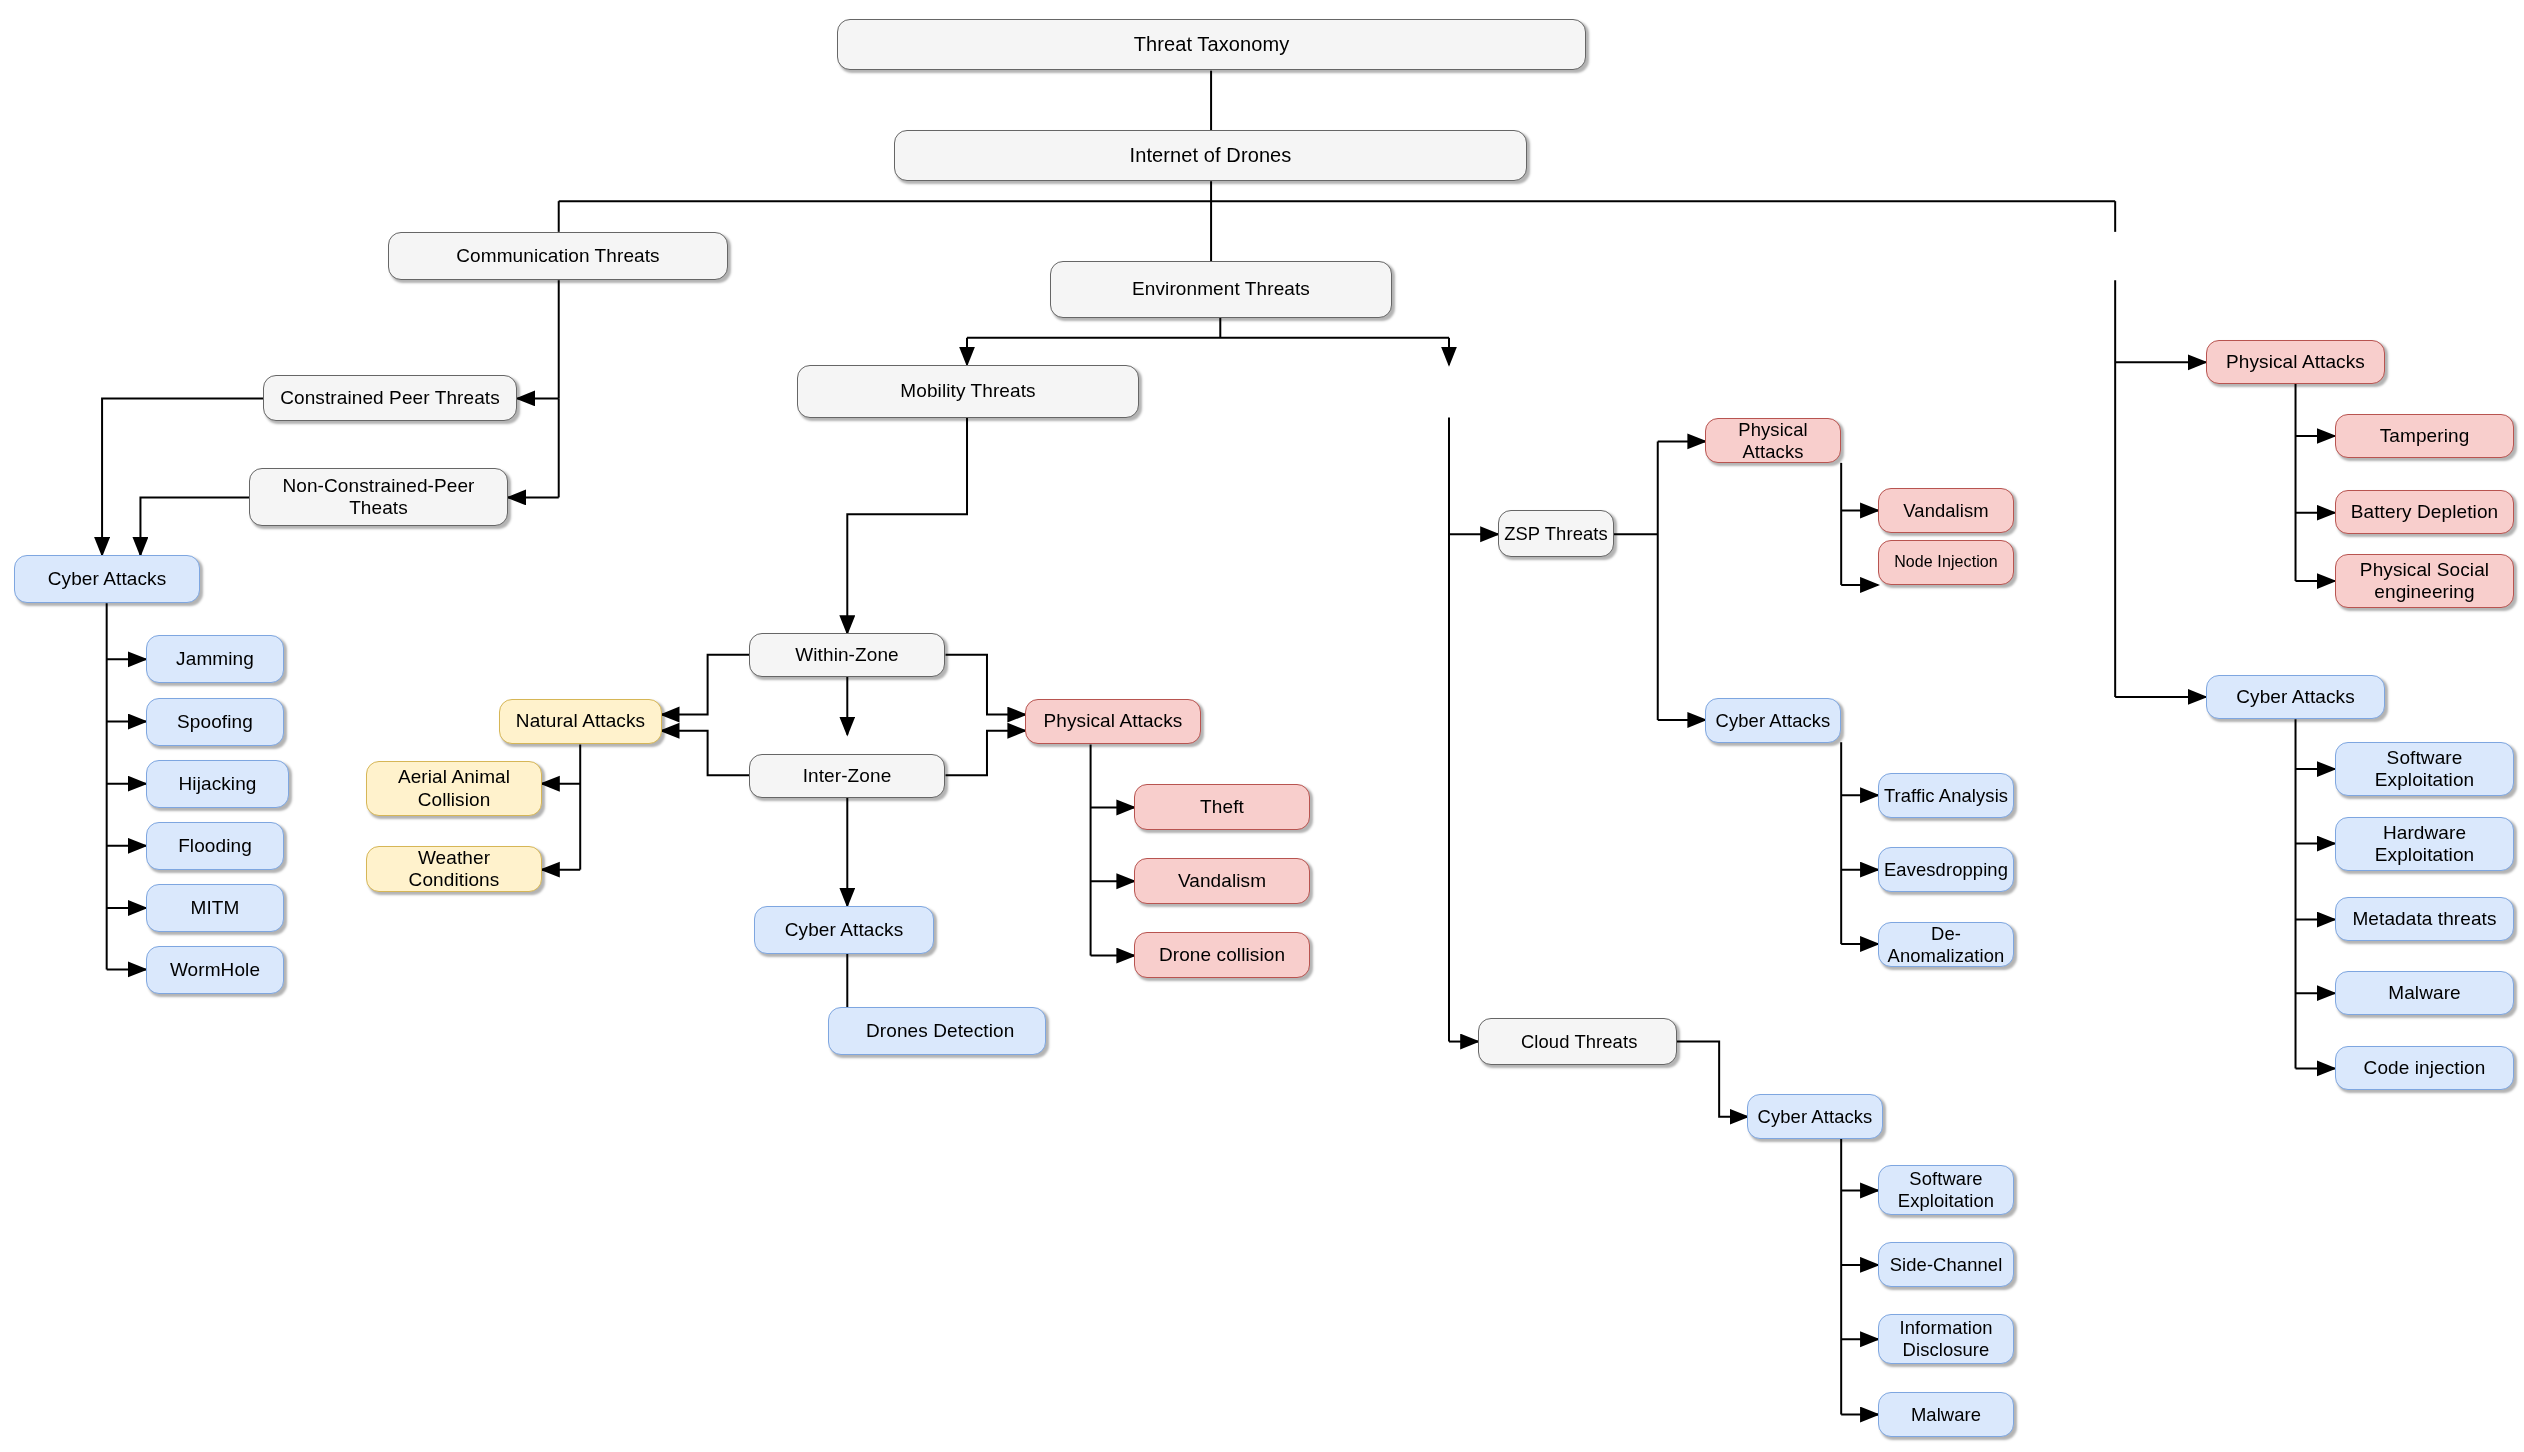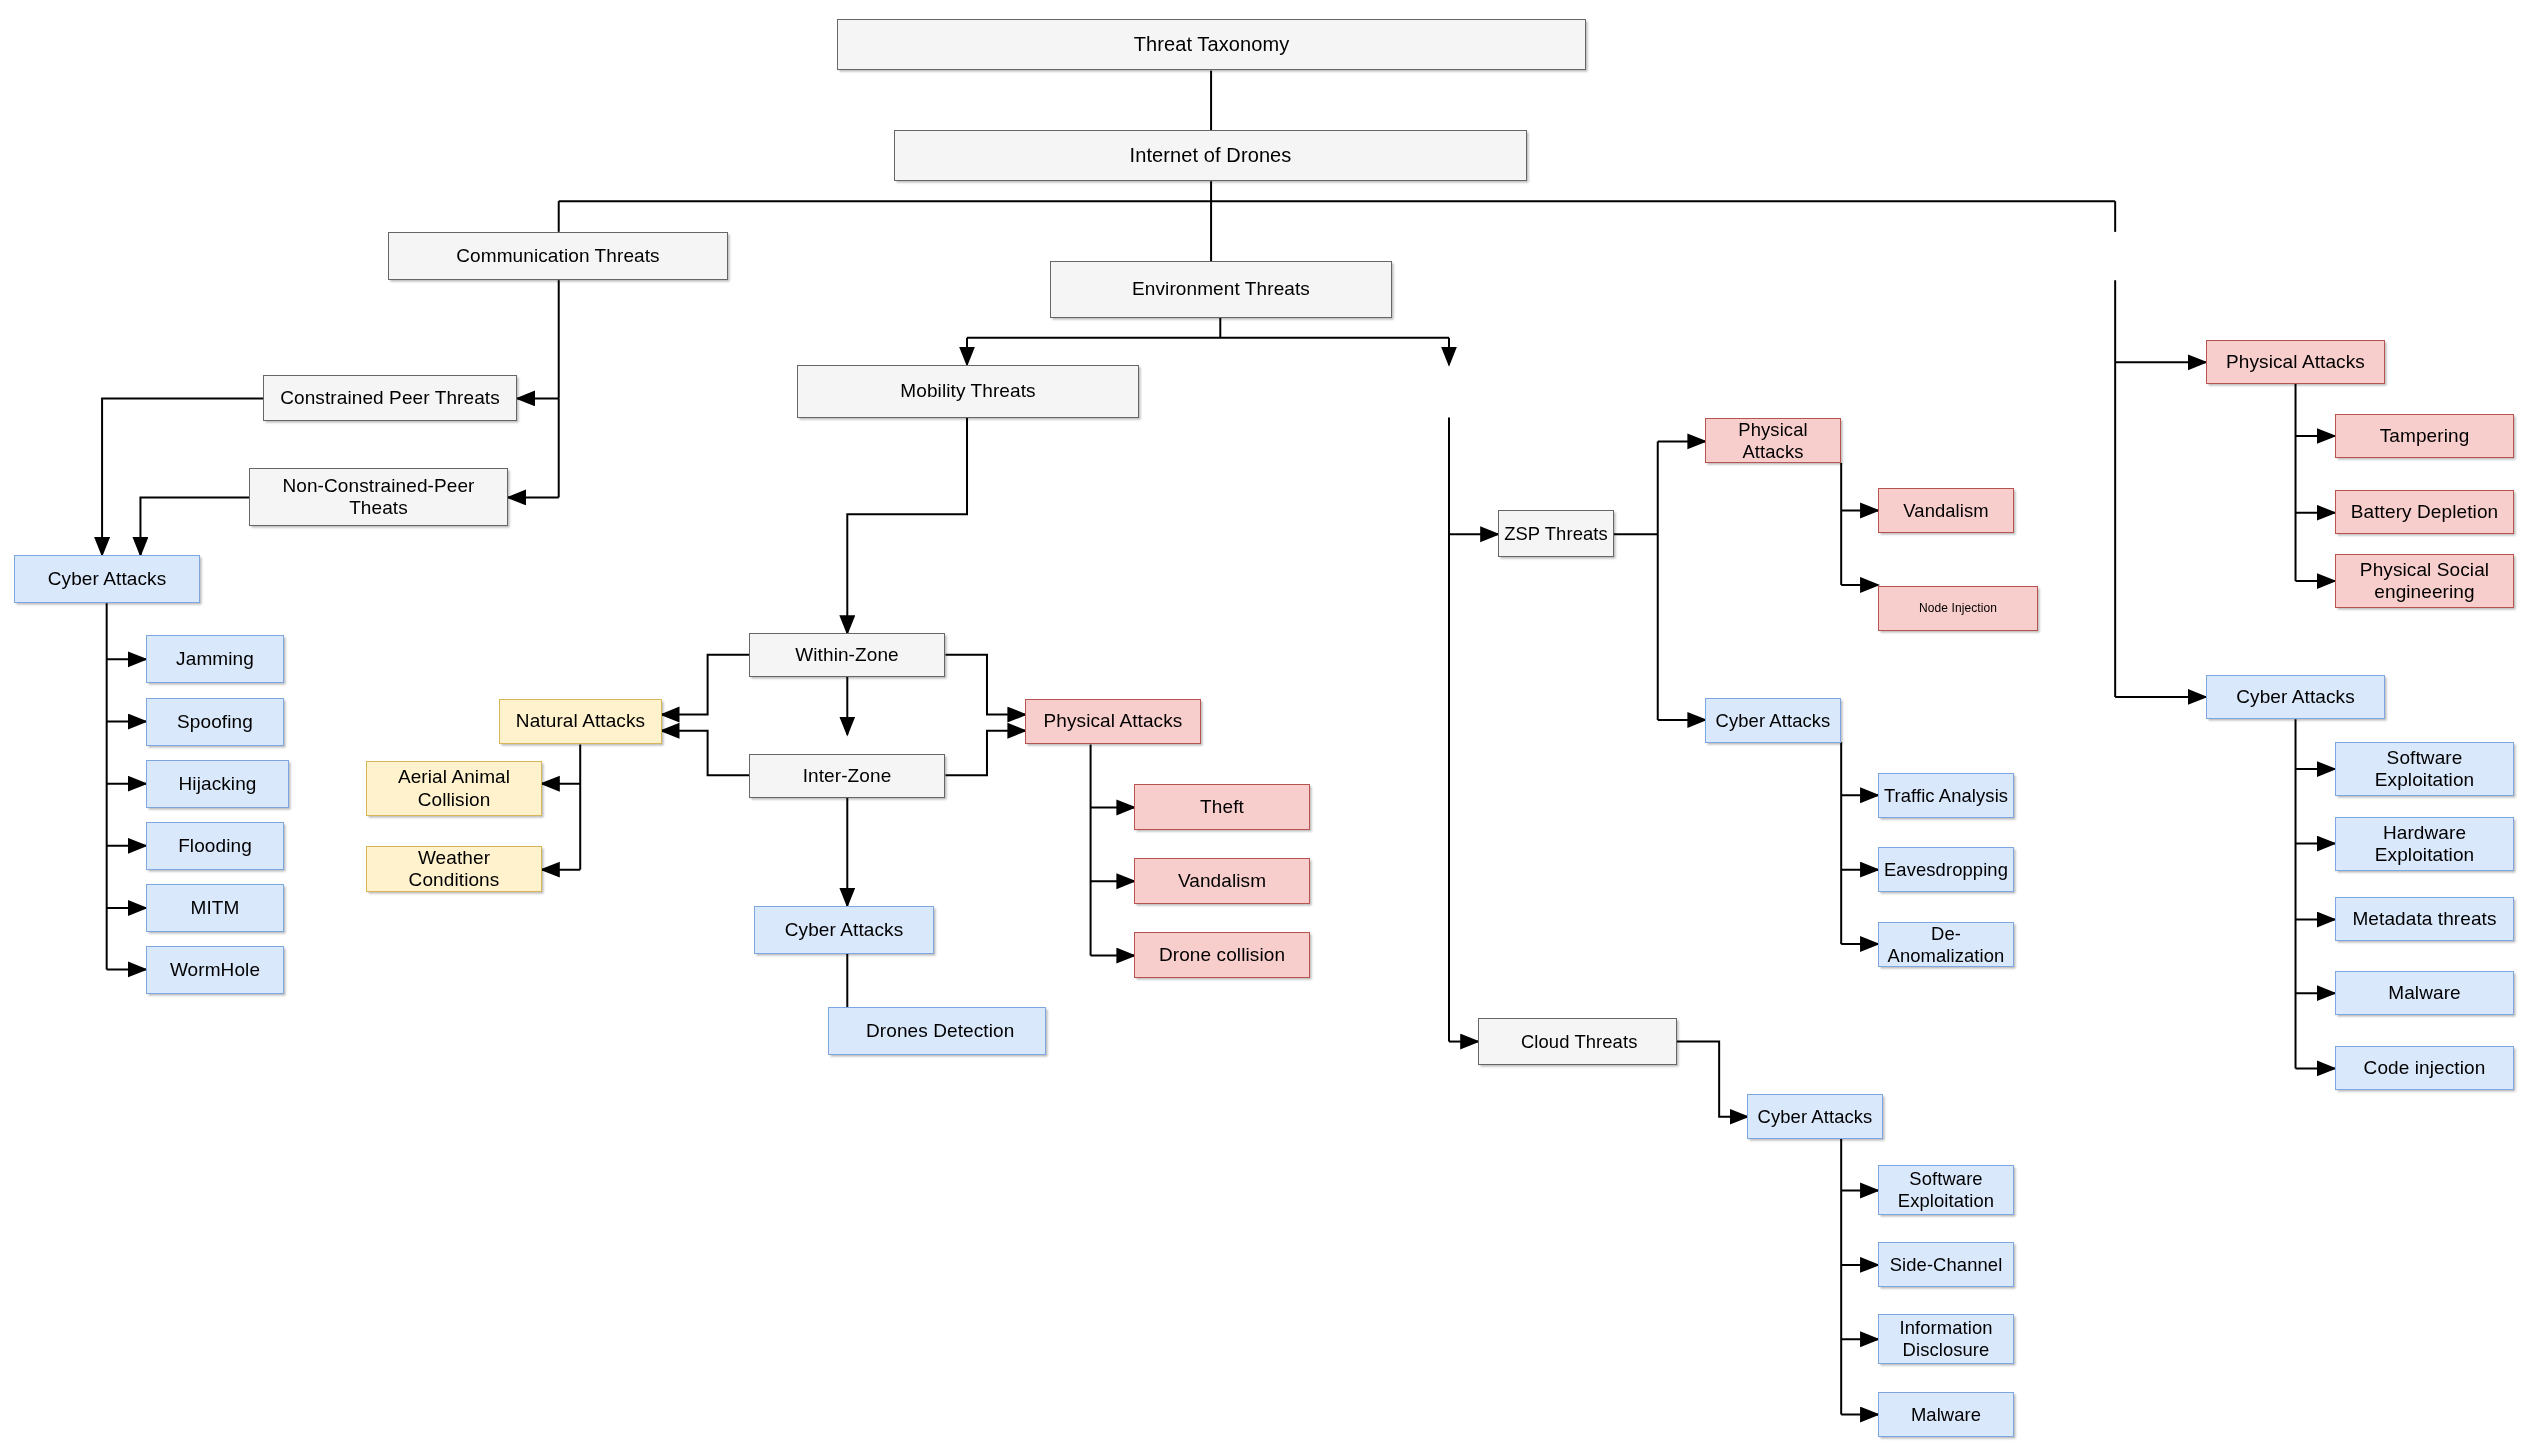--- a/index.html
+++ b/index.html
@@ -4,21 +4,21 @@
 <style>
   html,body{margin:0;padding:0;background:#ffffff;}
   body{font-family:"Liberation Sans",sans-serif;}
   #canvas{position:relative;width:2525px;height:1453px;background:#ffffff;overflow:hidden;}
   svg.edges{position:absolute;left:0;top:0;width:2525px;height:1453px;pointer-events:none;}
   .node{
     position:absolute;
     box-sizing:border-box;
     display:flex;align-items:center;justify-content:center;
     text-align:center;
-    border-radius:0;
+    border-radius:13px;
     border:1.5px solid #666666;
     background:#f5f5f5;
     color:#000000;
     font-size:19px;
     line-height:1.18;
     letter-spacing:0.1px;
     padding:1.5px 4.6px;
     box-shadow:2.3px 2.3px 2.3px rgba(0,0,0,0.30);
     white-space:pre-line;
     z-index:2;
@@ -180,21 +180,21 @@
   <div class="node red" style="left:1134px;top:858px;width:176px;height:46px;">Vandalism</div>
   <div class="node red" style="left:1134px;top:932px;width:176px;height:46px;">Drone collision</div>
 
   <div class="node blue" style="left:754px;top:906px;width:180px;height:48px;">Cyber Attacks</div>
   <div class="node blue" style="left:828px;top:1007px;width:218px;height:48px;padding-left:11px;">Drones Detection</div>
 
   <div class="node grey" style="left:1498px;top:510px;width:116px;height:47px;font-size:18.4px;">ZSP Threats</div>
 
   <div class="node red" style="left:1705px;top:418px;width:136px;height:45px;font-size:18.4px;">Physical Attacks</div>
   <div class="node red" style="left:1878px;top:488px;width:136px;height:45px;font-size:18.4px;">Vandalism</div>
-  <div class="node red" style="left:1878px;top:586px;width:160px;height:45px;font-size:12px;">Node Injection</div>
+  <div class="node red" style="left:1878px;top:540px;width:136px;height:45px;font-size:16px;">Node Injection</div>
 
   <div class="node blue" style="left:1705px;top:698px;width:136px;height:45px;font-size:18.4px;">Cyber Attacks</div>
   <div class="node blue" style="left:1878px;top:773px;width:136px;height:45px;font-size:18.4px;">Traffic Analysis</div>
   <div class="node blue" style="left:1878px;top:847px;width:136px;height:45px;font-size:18.4px;">Eavesdropping</div>
   <div class="node blue" style="left:1878px;top:922px;width:136px;height:45px;font-size:18.4px;">De-Anomalization</div>
 
   <div class="node grey" style="left:1478px;top:1018px;width:199px;height:47px;font-size:18.4px;padding-left:8px;">Cloud Threats</div>
 
   <div class="node blue" style="left:1747px;top:1094px;width:136px;height:45px;font-size:18.4px;">Cyber Attacks</div>
   <div class="node blue" style="left:1878px;top:1165px;width:136px;height:50px;font-size:18.4px;">Software

